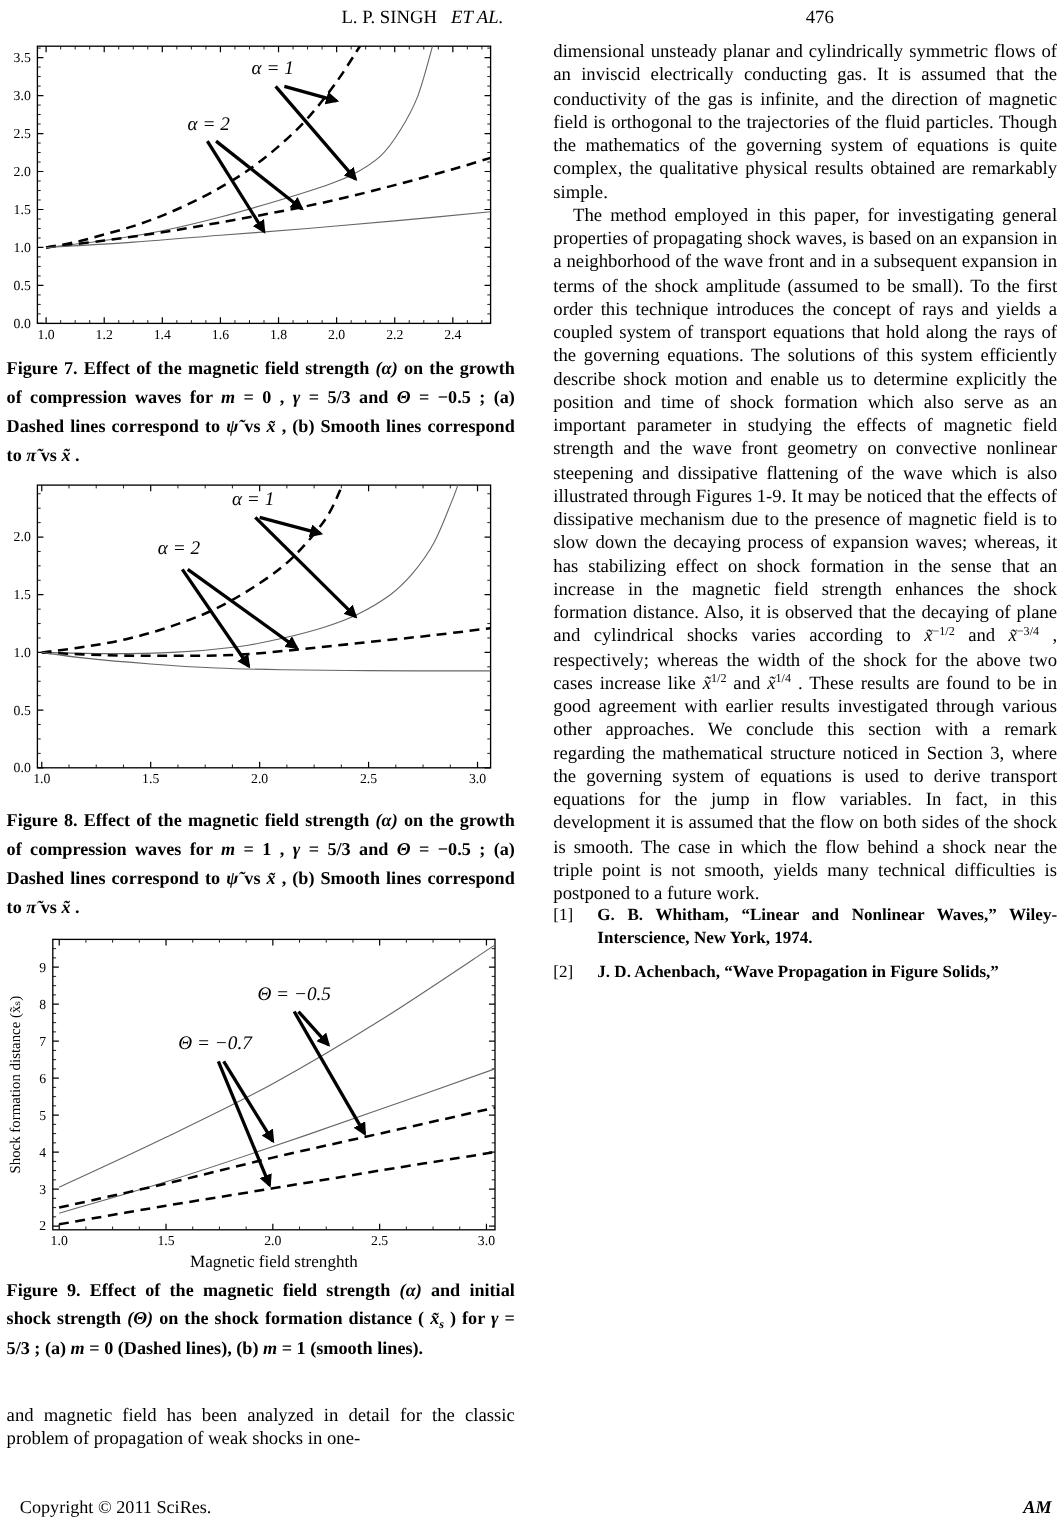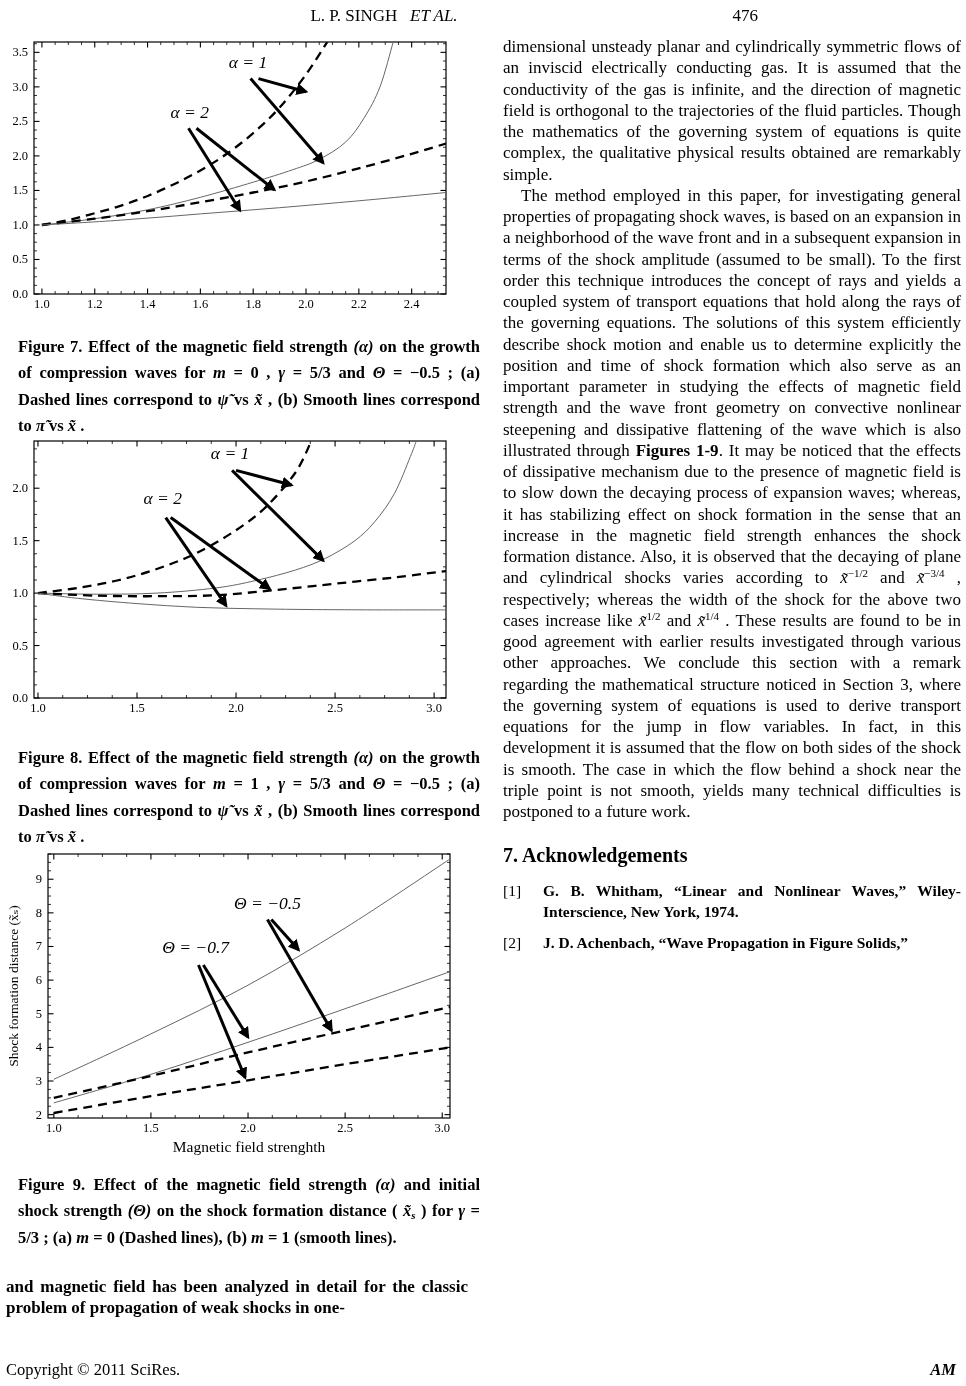--- a/index.html
+++ b/index.html
@@ -9,30 +9,30 @@
   }
   .header{position:absolute;top:6px;left:0;width:768px;height:24px;font-size:17px;}
   .header .center{position:absolute;left:0;right:0;text-align:center;}
   .header .pagenum{position:absolute;right:10px;top:0;}
   .header i{font-style:italic;}
   .leftcol{position:absolute;left:6px;top:36px;width:464px;height:1310px;}
   .rightcol{position:absolute;left:503px;top:36px;width:458px;}
   .absblock{position:absolute;left:0;width:462px;}
   .body-p{font-size:17px;line-height:1.25;text-align:justify;margin:0;}
   .indent{text-indent:18px;}
-  .caption{font-weight:bold;font-size:16.5px;line-height:1.6;text-align:justify;margin:12px;}
+  .caption{font-weight:bold;font-size:16.5px;line-height:1.6;text-align:justify;margin:0;}
   .h2{font-weight:bold;font-size:20px;margin:22px 0 14px 0;}
   .ref{display:flex;font-size:15.5px;line-height:1.35;margin-bottom:10px;}
   .refnum{width:40px;flex:none;}
   .reftext{flex:1;text-align:justify;font-weight:bold;}
   .footer{position:absolute;top:1360px;left:0;width:966px;height:24px;font-size:16.5px;}
-  .footer .left{position:absolute;left:6px;}
+  .footer .left{position:absolute;left:18px;}
   .footer .right{position:absolute;right:10px;font-weight:bold;font-style:italic;margin-left:40px;}
   .it{font-style:italic;}
-  .bd{font-weight:bold;}
+  .bd{font-weight:normal;}
   .sup{font-size:11px;position:relative;top:-6px;font-family:Liberation Serif, serif;}
   .sub{font-size:11px;position:relative;top:3px;}
   .chart{display:block;}
 </style>
 </head>
 <body>
 
 <div class="header">
   <div class="center">
     <span>L. P. SINGH</span>&nbsp;&nbsp;
@@ -445,27 +445,26 @@
         <path d="M47.8,265.0C64.0,262.2,112.6,253.6,144.9,248.1C177.3,242.7,209.7,237.7,242.0,232.3C274.4,227.0,305.5,221.7,339.1,216.2C372.8,210.7,426.5,202.2,444.0,199.4" fill="none" stroke="#000" stroke-width="2.3" stroke-dasharray="9 6" clip-path="url(#cp2)"></path>
         <line x1="265.33333333333337" y1="71.5796178343949" x2="292.5217391304347" y2="101.84713375796176" stroke="#000" stroke-width="3" marker-end="url(#ah2)"></line>
         <line x1="261.4492753623189" y1="71.5796178343949" x2="325.536231884058" y2="182.5605095541401" stroke="#000" stroke-width="3" marker-end="url(#ah2)"></line>
         <text x="261.4492753623189" y="61.490445859872636" text-anchor="middle" font-style="italic" font-size="17.5" font-family="&quot;Liberation Serif&quot;,&quot;DejaVu Serif&quot;,serif">Θ = −0.5</text>
         <line x1="197.36231884057972" y1="116.98089171974519" x2="242.02898550724635" y2="189.28662420382165" stroke="#000" stroke-width="3" marker-end="url(#ah2)"></line>
         <line x1="192.5072463768116" y1="116.98089171974519" x2="239.1159420289855" y2="229.64331210191082" stroke="#000" stroke-width="3" marker-end="url(#ah2)"></line>
         <text x="189.59420289855072" y="105.21019108280254" text-anchor="middle" font-style="italic" font-size="17.5" font-family="&quot;Liberation Serif&quot;,&quot;DejaVu Serif&quot;,serif">Θ = −0.7</text>
       </svg></div>
   <p class="absblock caption" style="top:1124px;"><span>Figure 9. Effect of the magnetic field strength </span><span class="it">(α)</span><span> and initial shock strength </span><span class="it">(Θ)</span><span> on the shock formation distance ( </span><span class="it">x̃</span><span class="it sub">s</span><span> ) for </span><span class="it">γ</span><span> = 5/3 ; (a) </span><span class="it">m</span><span> = 0 (Dashed lines), (b) </span><span class="it">m</span><span> = 1 (smooth lines).</span></p>
 
-  <p class="absblock body-p" style="top:1240px;font-weight:bold;">and magnetic field has been analyzed in detail for the classic problem of propagation of weak shocks in one-</p>
+  <p class="absblock body-p" style="top:1240px;">and magnetic field has been analyzed in detail for the classic problem of propagation of weak shocks in one-</p>
 </div>
 
 <div class="rightcol">
   <p class="body-p">dimensional unsteady planar and cylindrically symmetric flows of an inviscid electrically conducting gas. It is assumed that the conductivity of the gas is infinite, and the direction of magnetic field is orthogonal to the trajectories of the fluid particles. Though the mathematics of the governing system of equations is quite complex, the qualitative physical results obtained are remarkably simple.</p>
   <p class="body-p indent"><span>The method employed in this paper, for investigating general properties of propagating shock waves, is based on an expansion in a neighborhood of the wave front and in a subsequent expansion in terms of the shock amplitude (assumed to be small). To the first order this technique introduces the concept of rays and yields a coupled system of transport equations that hold along the rays of the governing equations. The solutions of this system efficiently describe shock motion and enable us to determine explicitly the position and time of shock formation which also serve as an important parameter in studying the effects of magnetic field strength and the wave front geometry on convective nonlinear steepening and dissipative flattening of the wave which is also illustrated through </span><span class="bd">Figures 1-9</span><span>. It may be noticed that the effects of dissipative mechanism due to the presence of magnetic field is to slow down the decaying process of expansion waves; whereas, it has stabilizing effect on shock formation in the sense that an increase in the magnetic field strength enhances the shock formation distance. Also, it is observed that the decaying of plane and cylindrical shocks varies according to </span><span class="it">x̃</span><span class="sup">−1/2</span><span> and </span><span class="it">x̃</span><span class="sup">−3/4</span><span> , respectively; whereas the width of the shock for the above two cases increase like </span><span class="it">x̃</span><span class="sup">1/2</span><span> and </span><span class="it">x̃</span><span class="sup">1/4</span><span> . These results are found to be in good agreement with earlier results investigated through various other approaches. We conclude this section with a remark regarding the mathematical structure noticed in Section 3, where the governing system of equations is used to derive transport equations for the jump in flow variables. In fact, in this development it is assumed that the flow on both sides of the shock is smooth. The case in which the flow behind a shock near the triple point is not smooth, yields many technical difficulties is postponed to a future work.</span></p>
-  <h2 class="h2">7. Acknowledgements</h2>
   <div class="ref">
     <span class="refnum">[1]</span>
     <span class="reftext">G. B. Whitham, “Linear and Nonlinear Waves,” Wiley-Interscience, New York, 1974.</span>
   </div>
   <div class="ref">
     <span class="refnum">[2]</span>
     <span class="reftext">J. D. Achenbach, “Wave Propagation in Figure Solids,”</span>
   </div>
 </div>
 

